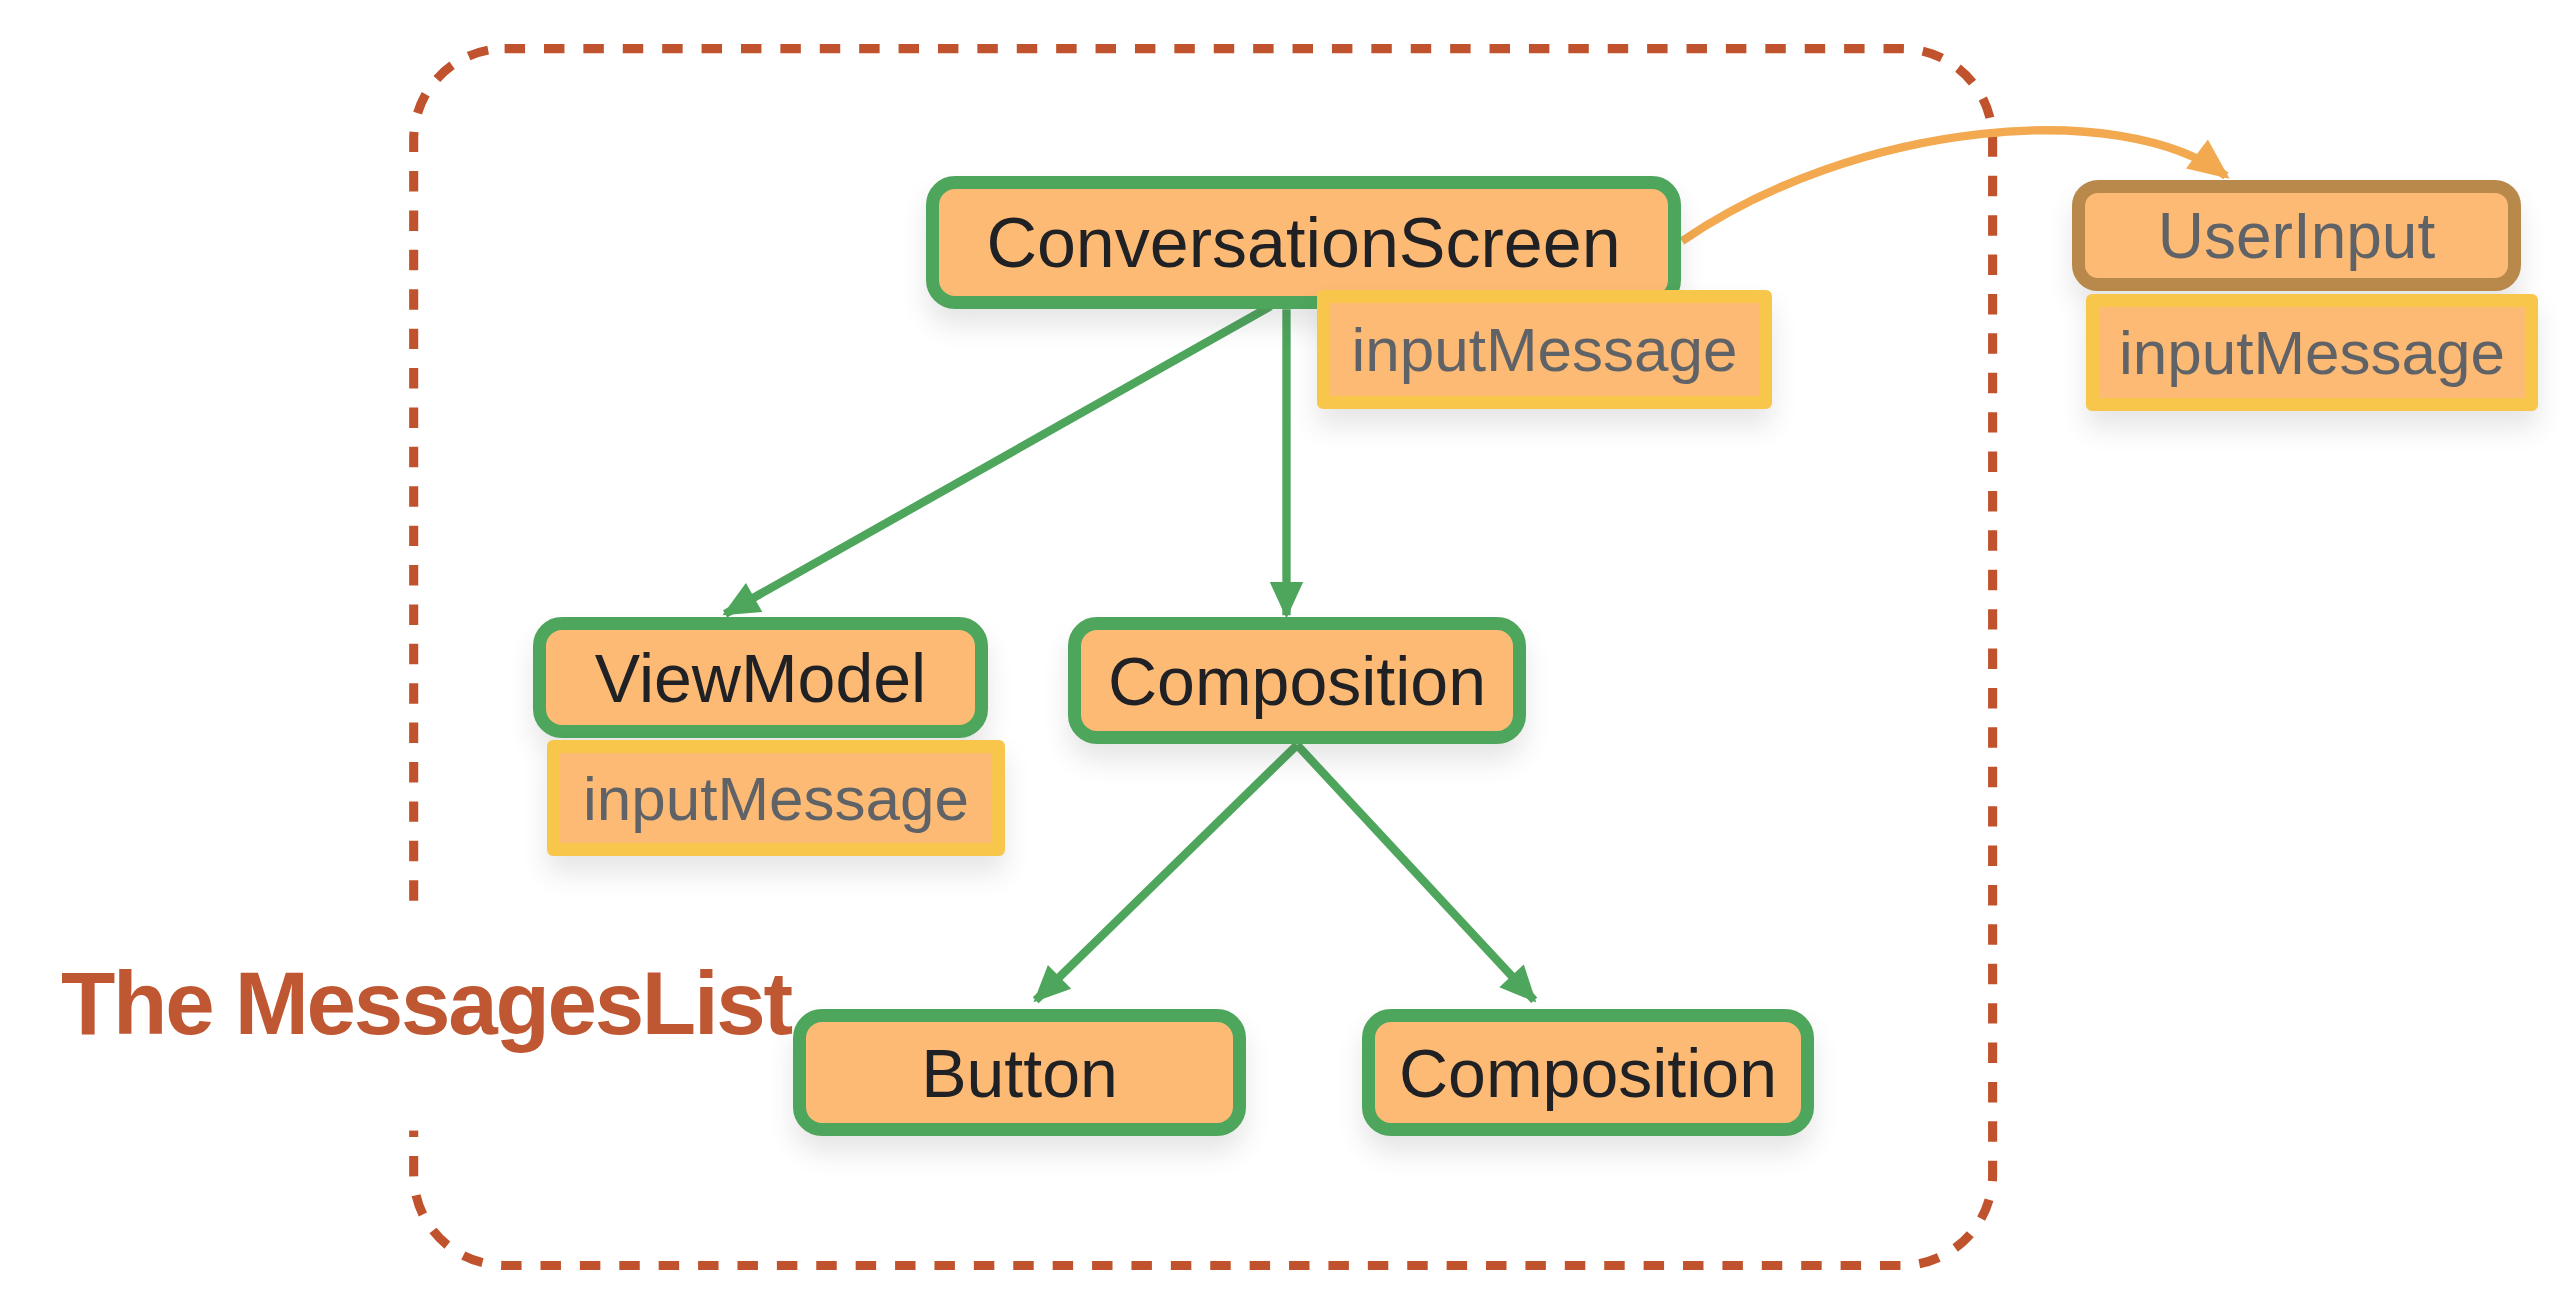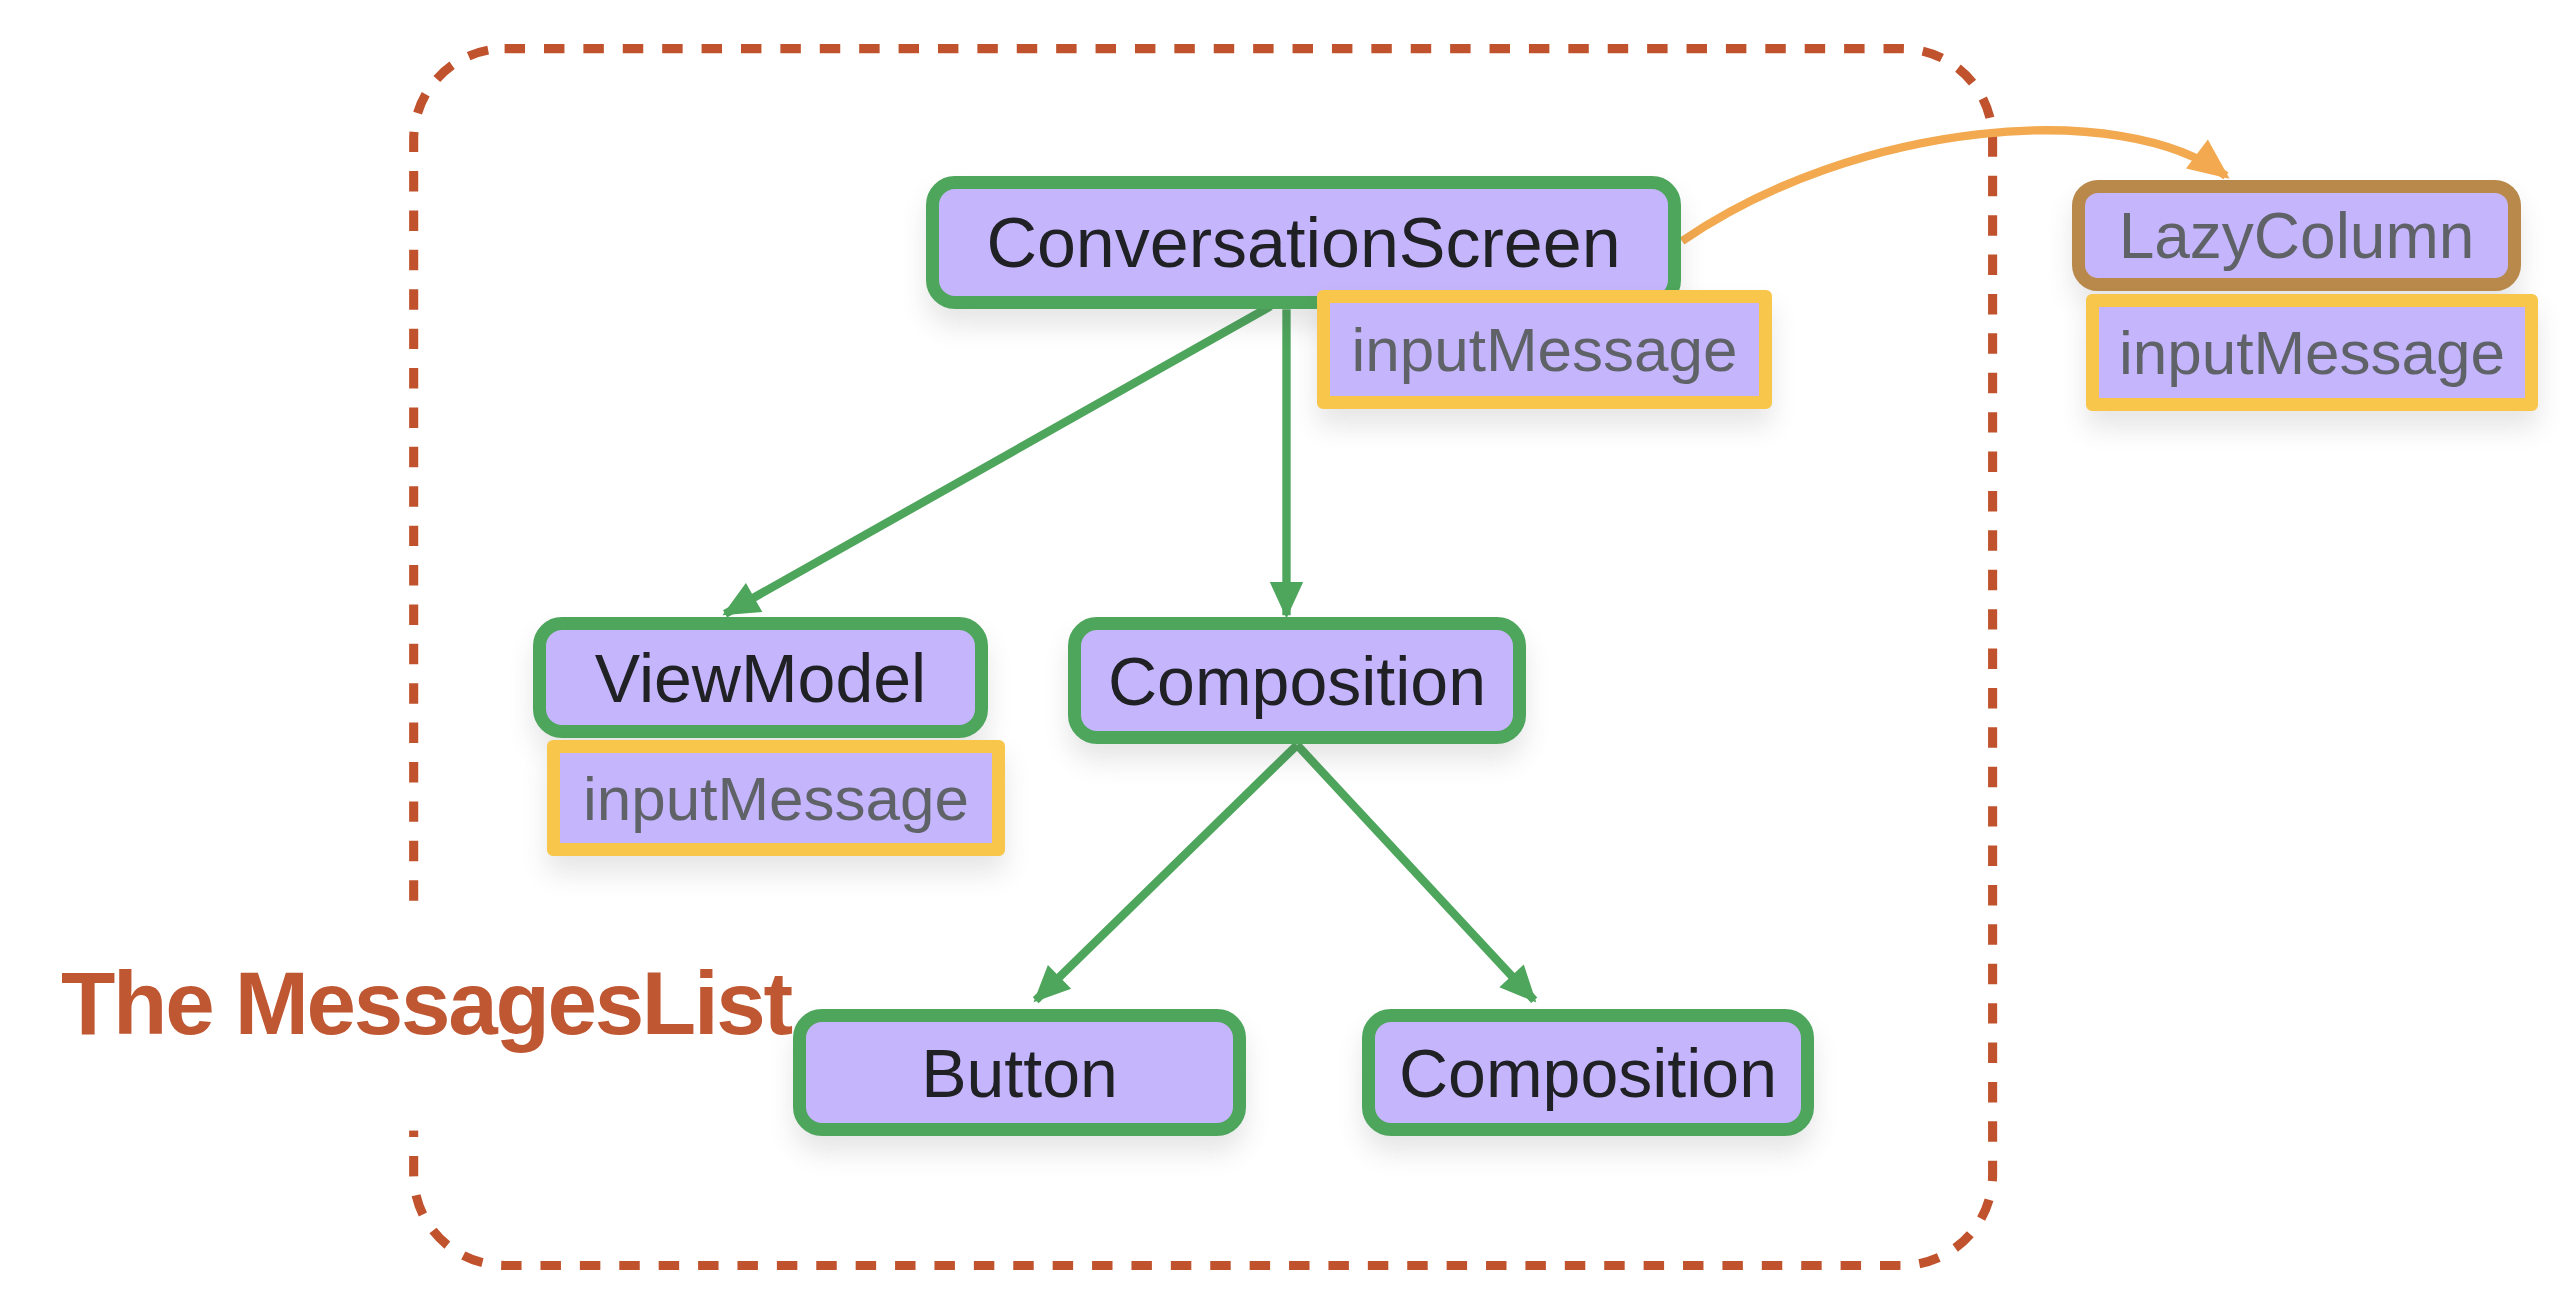--- a/index.html
+++ b/index.html
@@ -8,21 +8,21 @@
     width:2576px;height:1308px;
     background:var(--bg,#fff);
     font-family:"Liberation Sans", sans-serif;
     overflow:hidden;
   }
   .layer{position:absolute;left:0;top:0;width:100%;height:100%;}
   
   .node{
     position:absolute;
     box-sizing:border-box;
-    background:#c4b5fd;
+    background:#fdba74;
     display:flex;align-items:center;justify-content:center;
     white-space:nowrap;
     box-shadow:0 16.7px 26px rgba(60,64,67,0.13);
   }
   .node.green{
     border:13px solid var(--green);
     border-radius:29px;
     color:var(--black);
     font-size:68px;
   }
@@ -116,21 +116,21 @@
 
   <div class="node green" id="node-button">
     <span>Button</span>
   </div>
 
   <div class="node green" id="node-lazy-column">
     <span>Composition</span>
   </div>
 
   <div class="node brown" id="node-view-model">
-    <span>LazyColumn</span>
+    <span>UserInput</span>
   </div>
 
   <div class="node yellow" id="state-chip-view-model">
     <span>inputMessage</span>
   </div>
 
   <div class="title">The MessagesList</div>
 
 </div>
 

